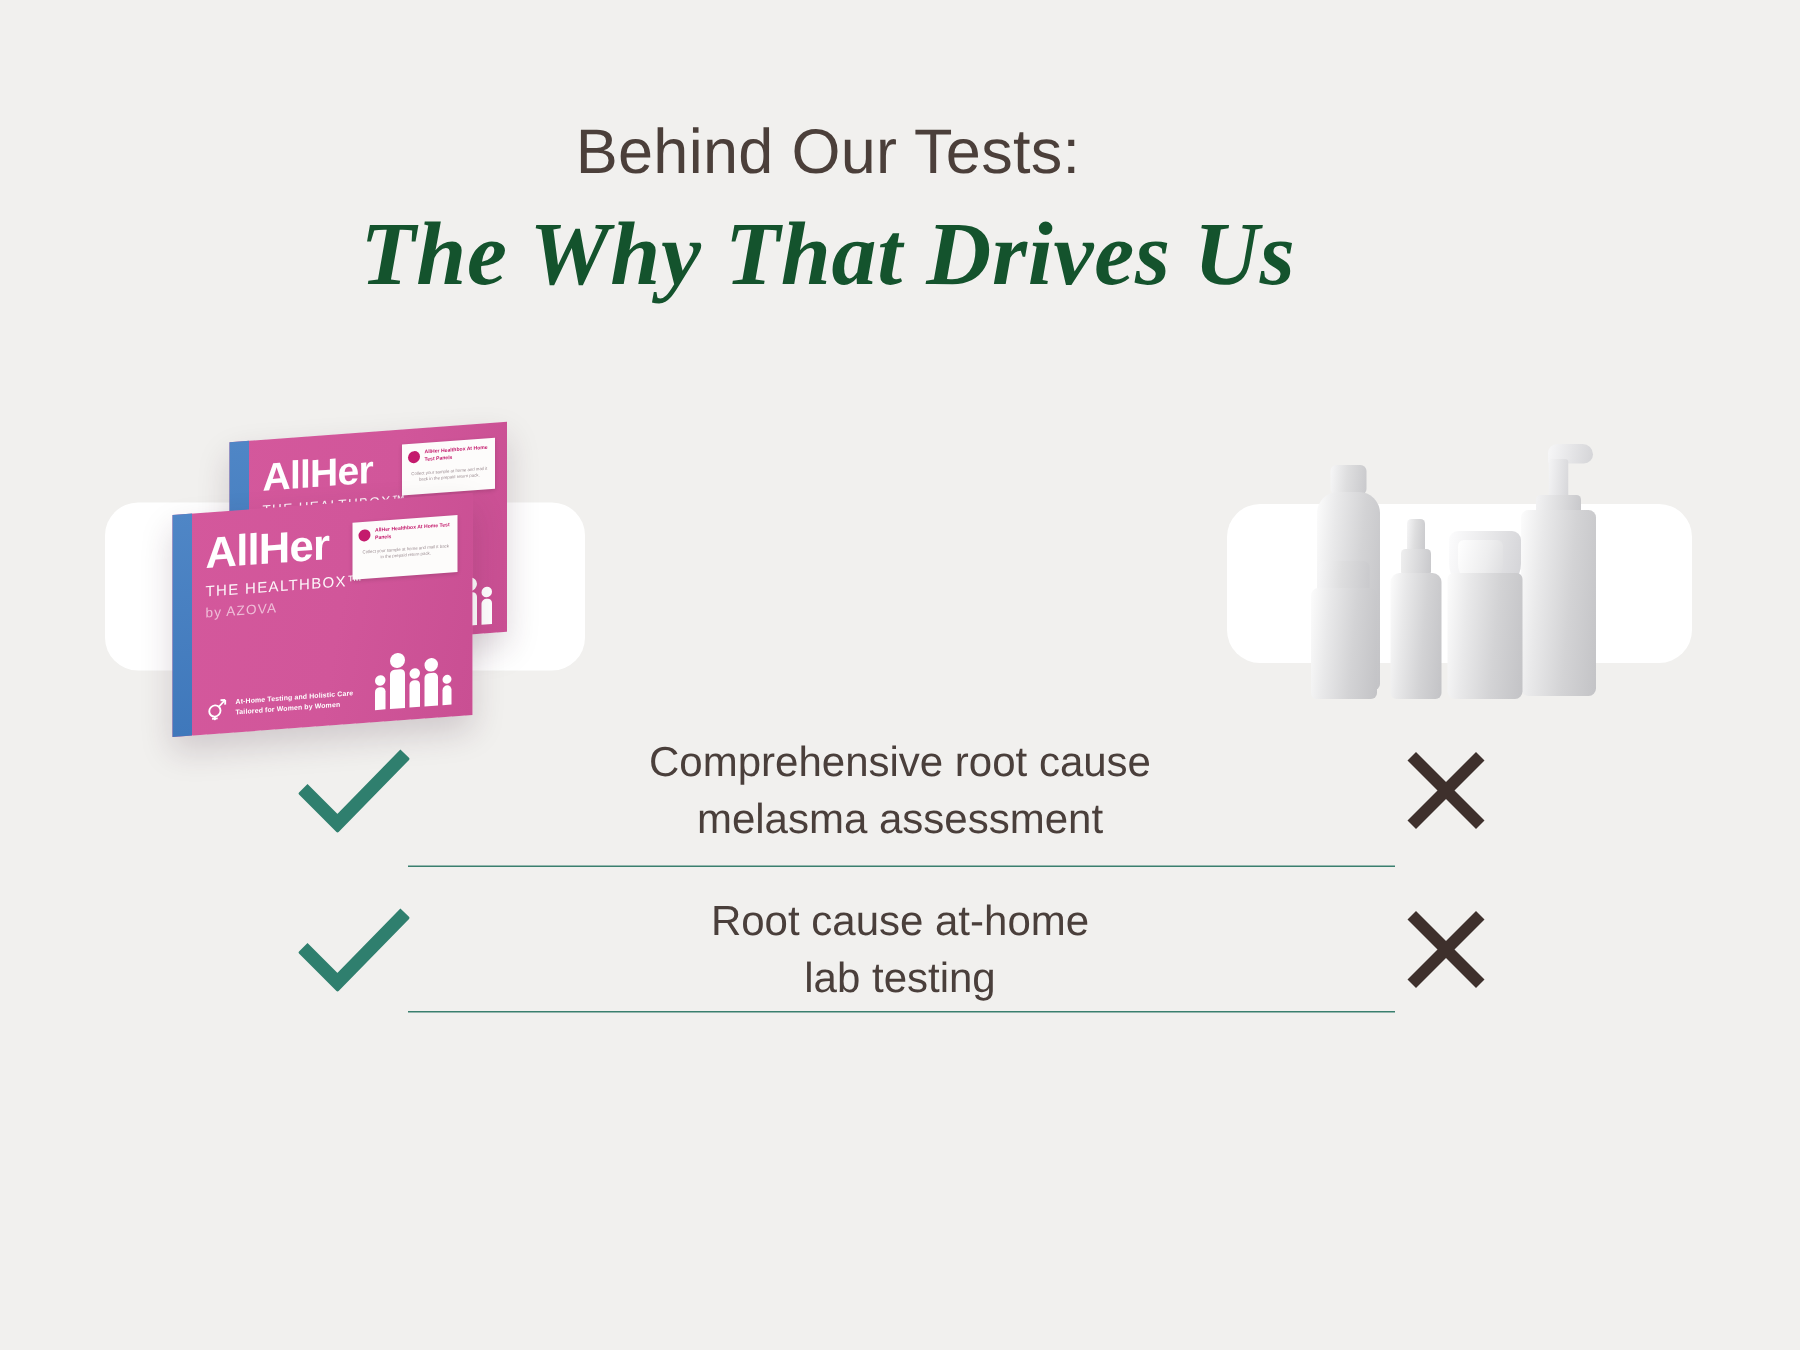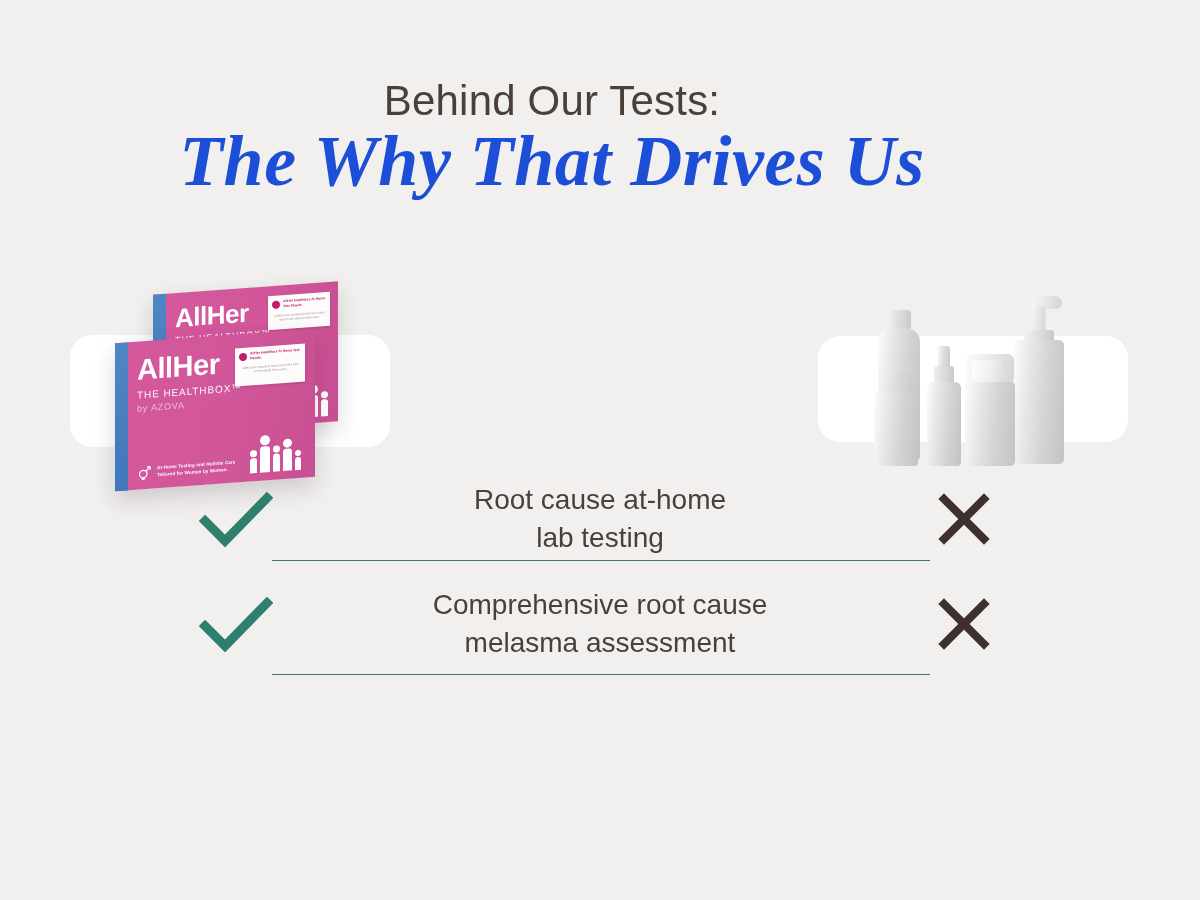--- a/index.html
+++ b/index.html
@@ -31,26 +31,27 @@
   .eyebrow {
     font-family: "Liberation Sans", sans-serif;
     font-weight: 300;
     font-size: 42px;
     letter-spacing: 0.2px;
     color: #4b3f3a;
     line-height: 1.1;
   }
 
   .headline {
+    margin-top: 14px;
     font-family: "Liberation Serif", serif;
     font-style: italic;
     font-weight: bold;
-    font-size: 72px;
+    font-size: 60px;
     line-height: 1.05;
-    color: #1d4ed8;
+    color: #14532d;
     letter-spacing: 0.5px;
   }
 
   
   .card {
     position: absolute;
     background: #ffffff;
     border-radius: 22px;
   }
   .card-left  { left: 70px;  top: 335px; width: 320px; height: 112px; }
@@ -435,49 +436,49 @@
     <div class="bottle b4">
       <div class="dome">
           <div class="dome-in"></div>
         </div>
         <div class="bdy"></div>
     </div>
   </div>
 
   <div class="rows">
 
+    <div class="row row-2">
+      <div class="mark mark-check">
+        <svg width="74" height="56" viewBox="0 0 74 56" fill="none" stroke="#2f7f6e" stroke-width="9" stroke-linecap="square" stroke-linejoin="miter">
+          <polyline points="6,30 26,50 68,7"></polyline>
+        </svg>
+      </div>
+      <div class="feature-text">Comprehensive root cause
+melasma assessment</div>
+      <div class="mark mark-cross">
+        <svg width="52" height="52" viewBox="0 0 52 52" fill="none" stroke="#3e302c" stroke-width="8" stroke-linecap="square">
+          <line x1="6" y1="6" x2="46" y2="46"></line>
+          <line x1="46" y1="6" x2="6" y2="46"></line>
+        </svg>
+      </div>
+      <div class="divider"></div>
+    </div>
+
     <div class="row row-1">
       <div class="mark mark-check">
         <svg width="74" height="56" viewBox="0 0 74 56" fill="none" stroke="#2f7f6e" stroke-width="9" stroke-linecap="square" stroke-linejoin="miter">
           <polyline points="6,30 26,50 68,7"></polyline>
         </svg>
       </div>
       <div class="feature-text">Root cause at-home
 lab testing</div>
       <div class="mark mark-cross">
         <svg width="52" height="52" viewBox="0 0 52 52" fill="none" stroke="#3e302c" stroke-width="8" stroke-linecap="square">
           <line x1="6" y1="6" x2="46" y2="46"></line>
           <line x1="46" y1="6" x2="6" y2="46"></line>
         </svg>
       </div>
       <div class="divider"></div>
     </div>
 
-    <div class="row row-2">
-      <div class="mark mark-check">
-        <svg width="74" height="56" viewBox="0 0 74 56" fill="none" stroke="#2f7f6e" stroke-width="9" stroke-linecap="square" stroke-linejoin="miter">
-          <polyline points="6,30 26,50 68,7"></polyline>
-        </svg>
-      </div>
-      <div class="feature-text">Comprehensive root cause
-melasma assessment</div>
-      <div class="mark mark-cross">
-        <svg width="52" height="52" viewBox="0 0 52 52" fill="none" stroke="#3e302c" stroke-width="8" stroke-linecap="square">
-          <line x1="6" y1="6" x2="46" y2="46"></line>
-          <line x1="46" y1="6" x2="6" y2="46"></line>
-        </svg>
-      </div>
-      <div class="divider"></div>
-    </div>
-
 
   </div>
 </div>
 
 </body></html>

